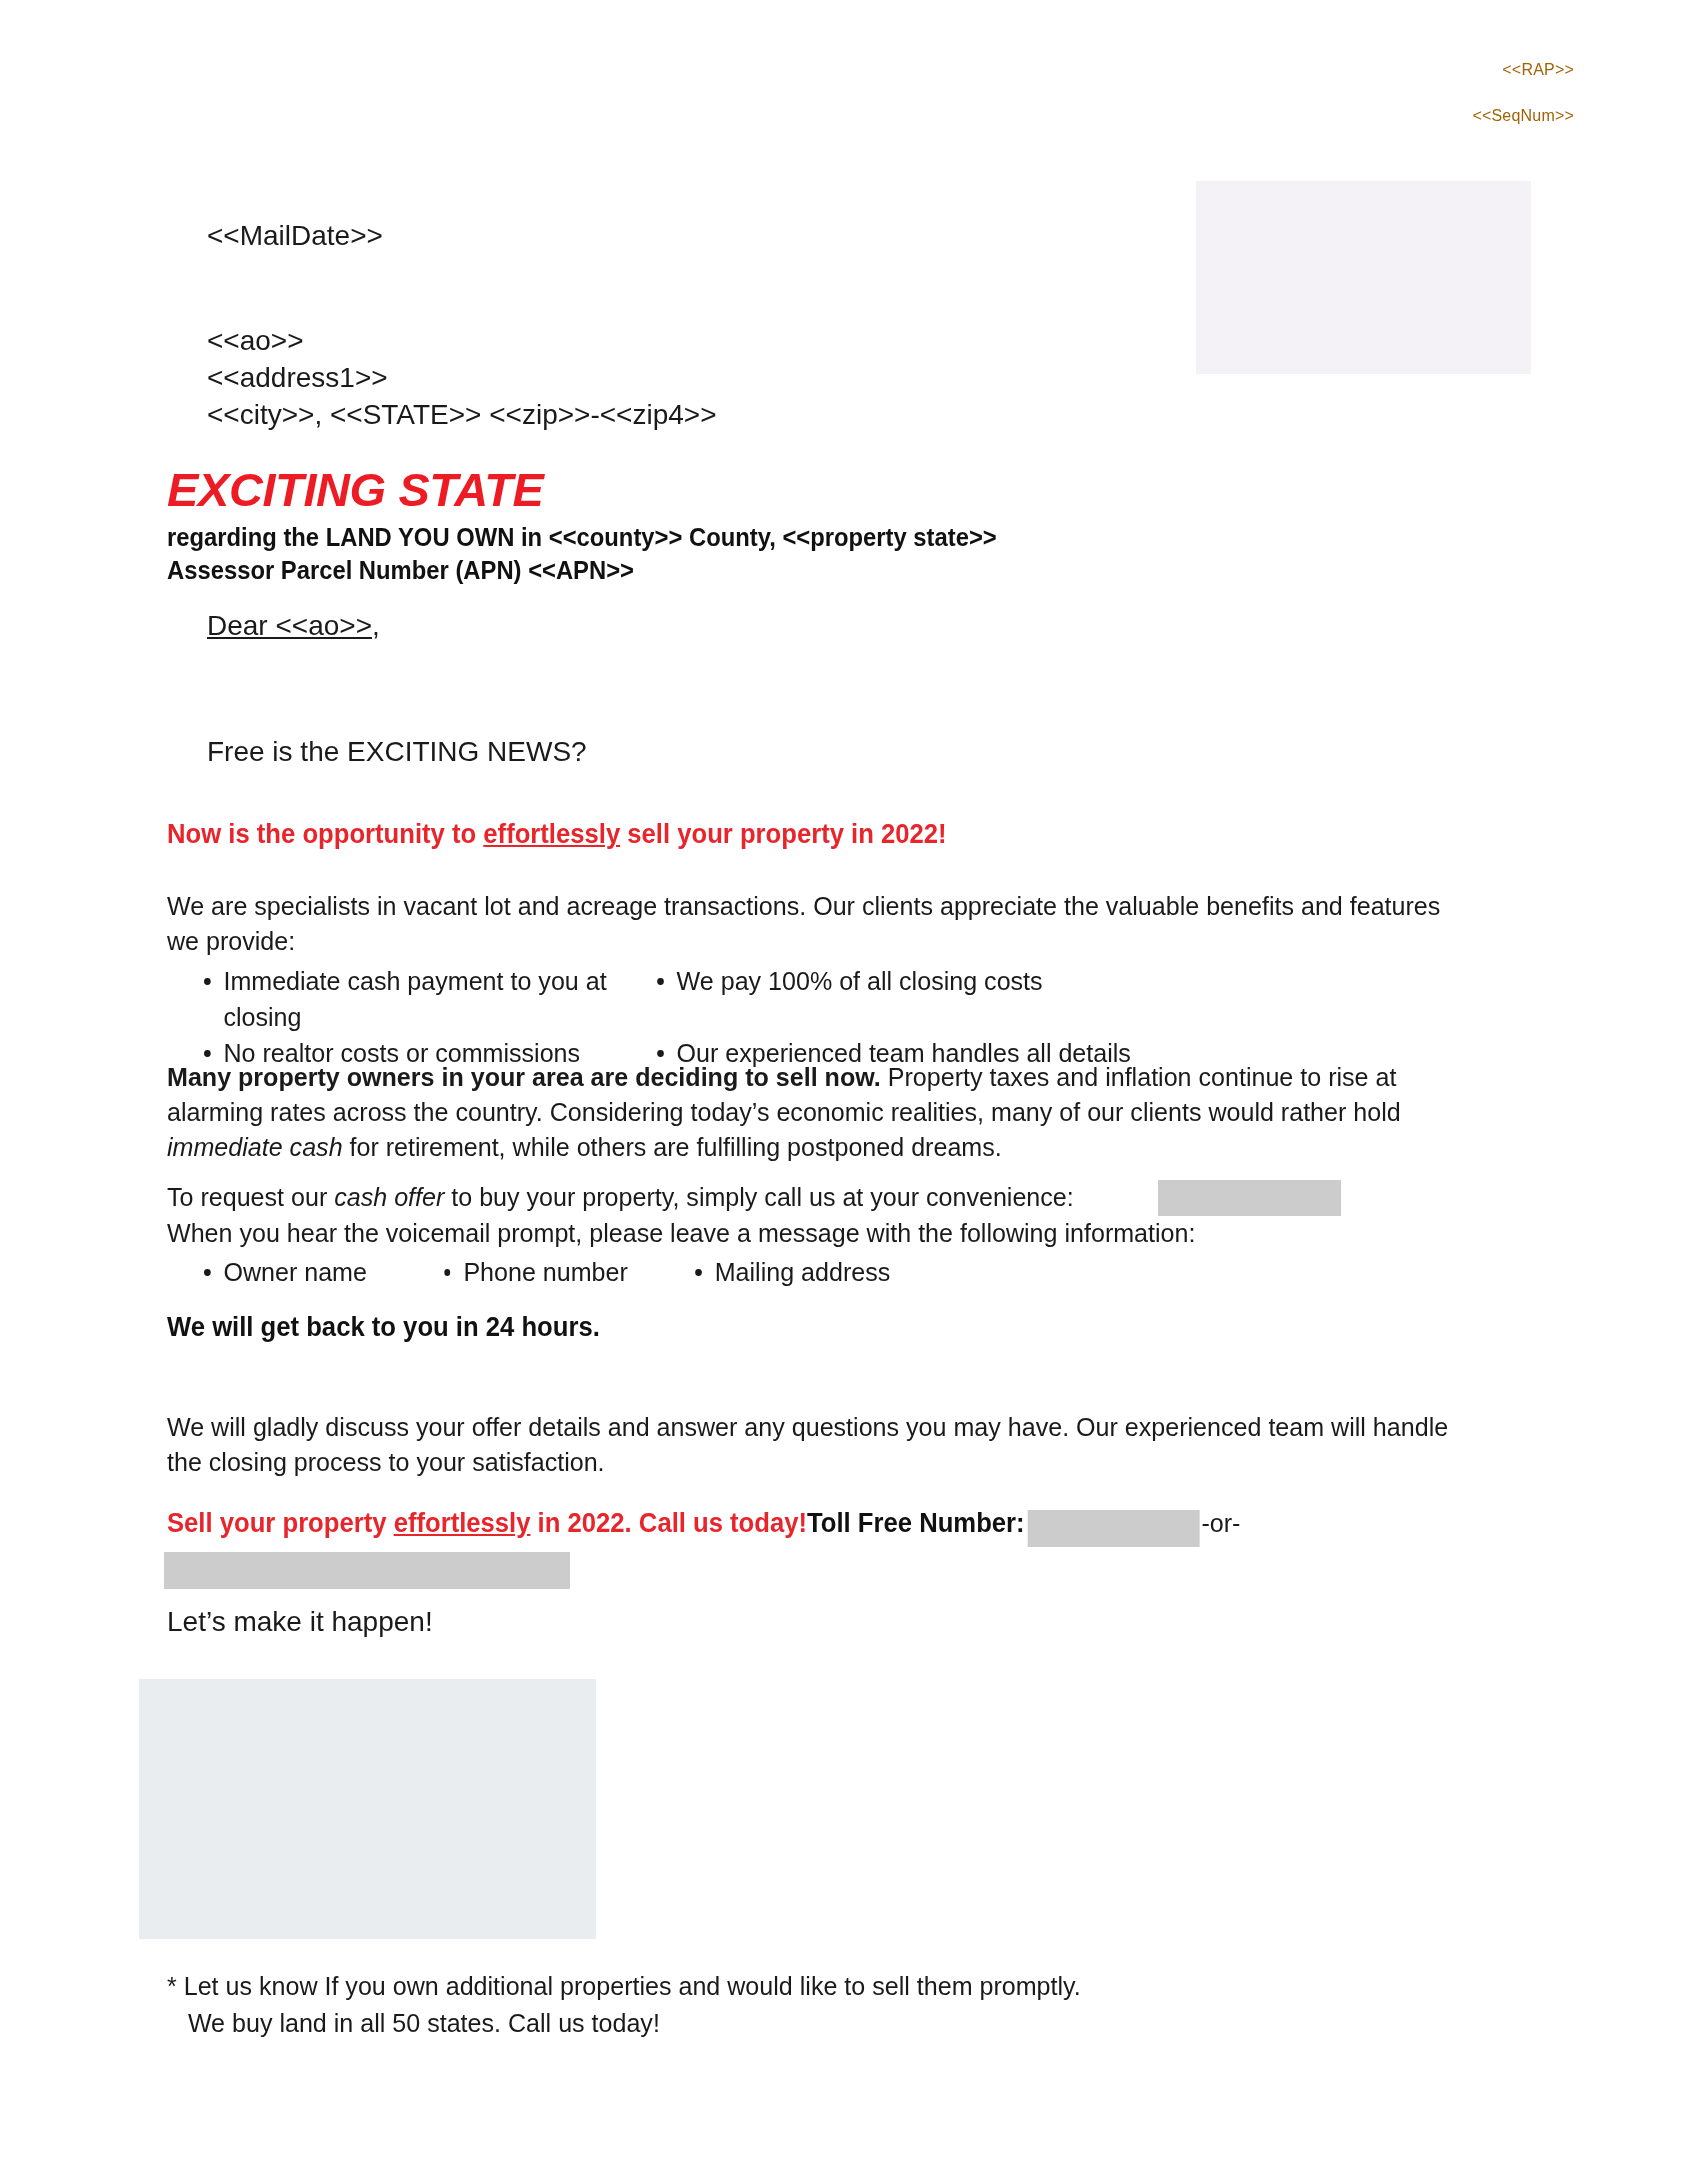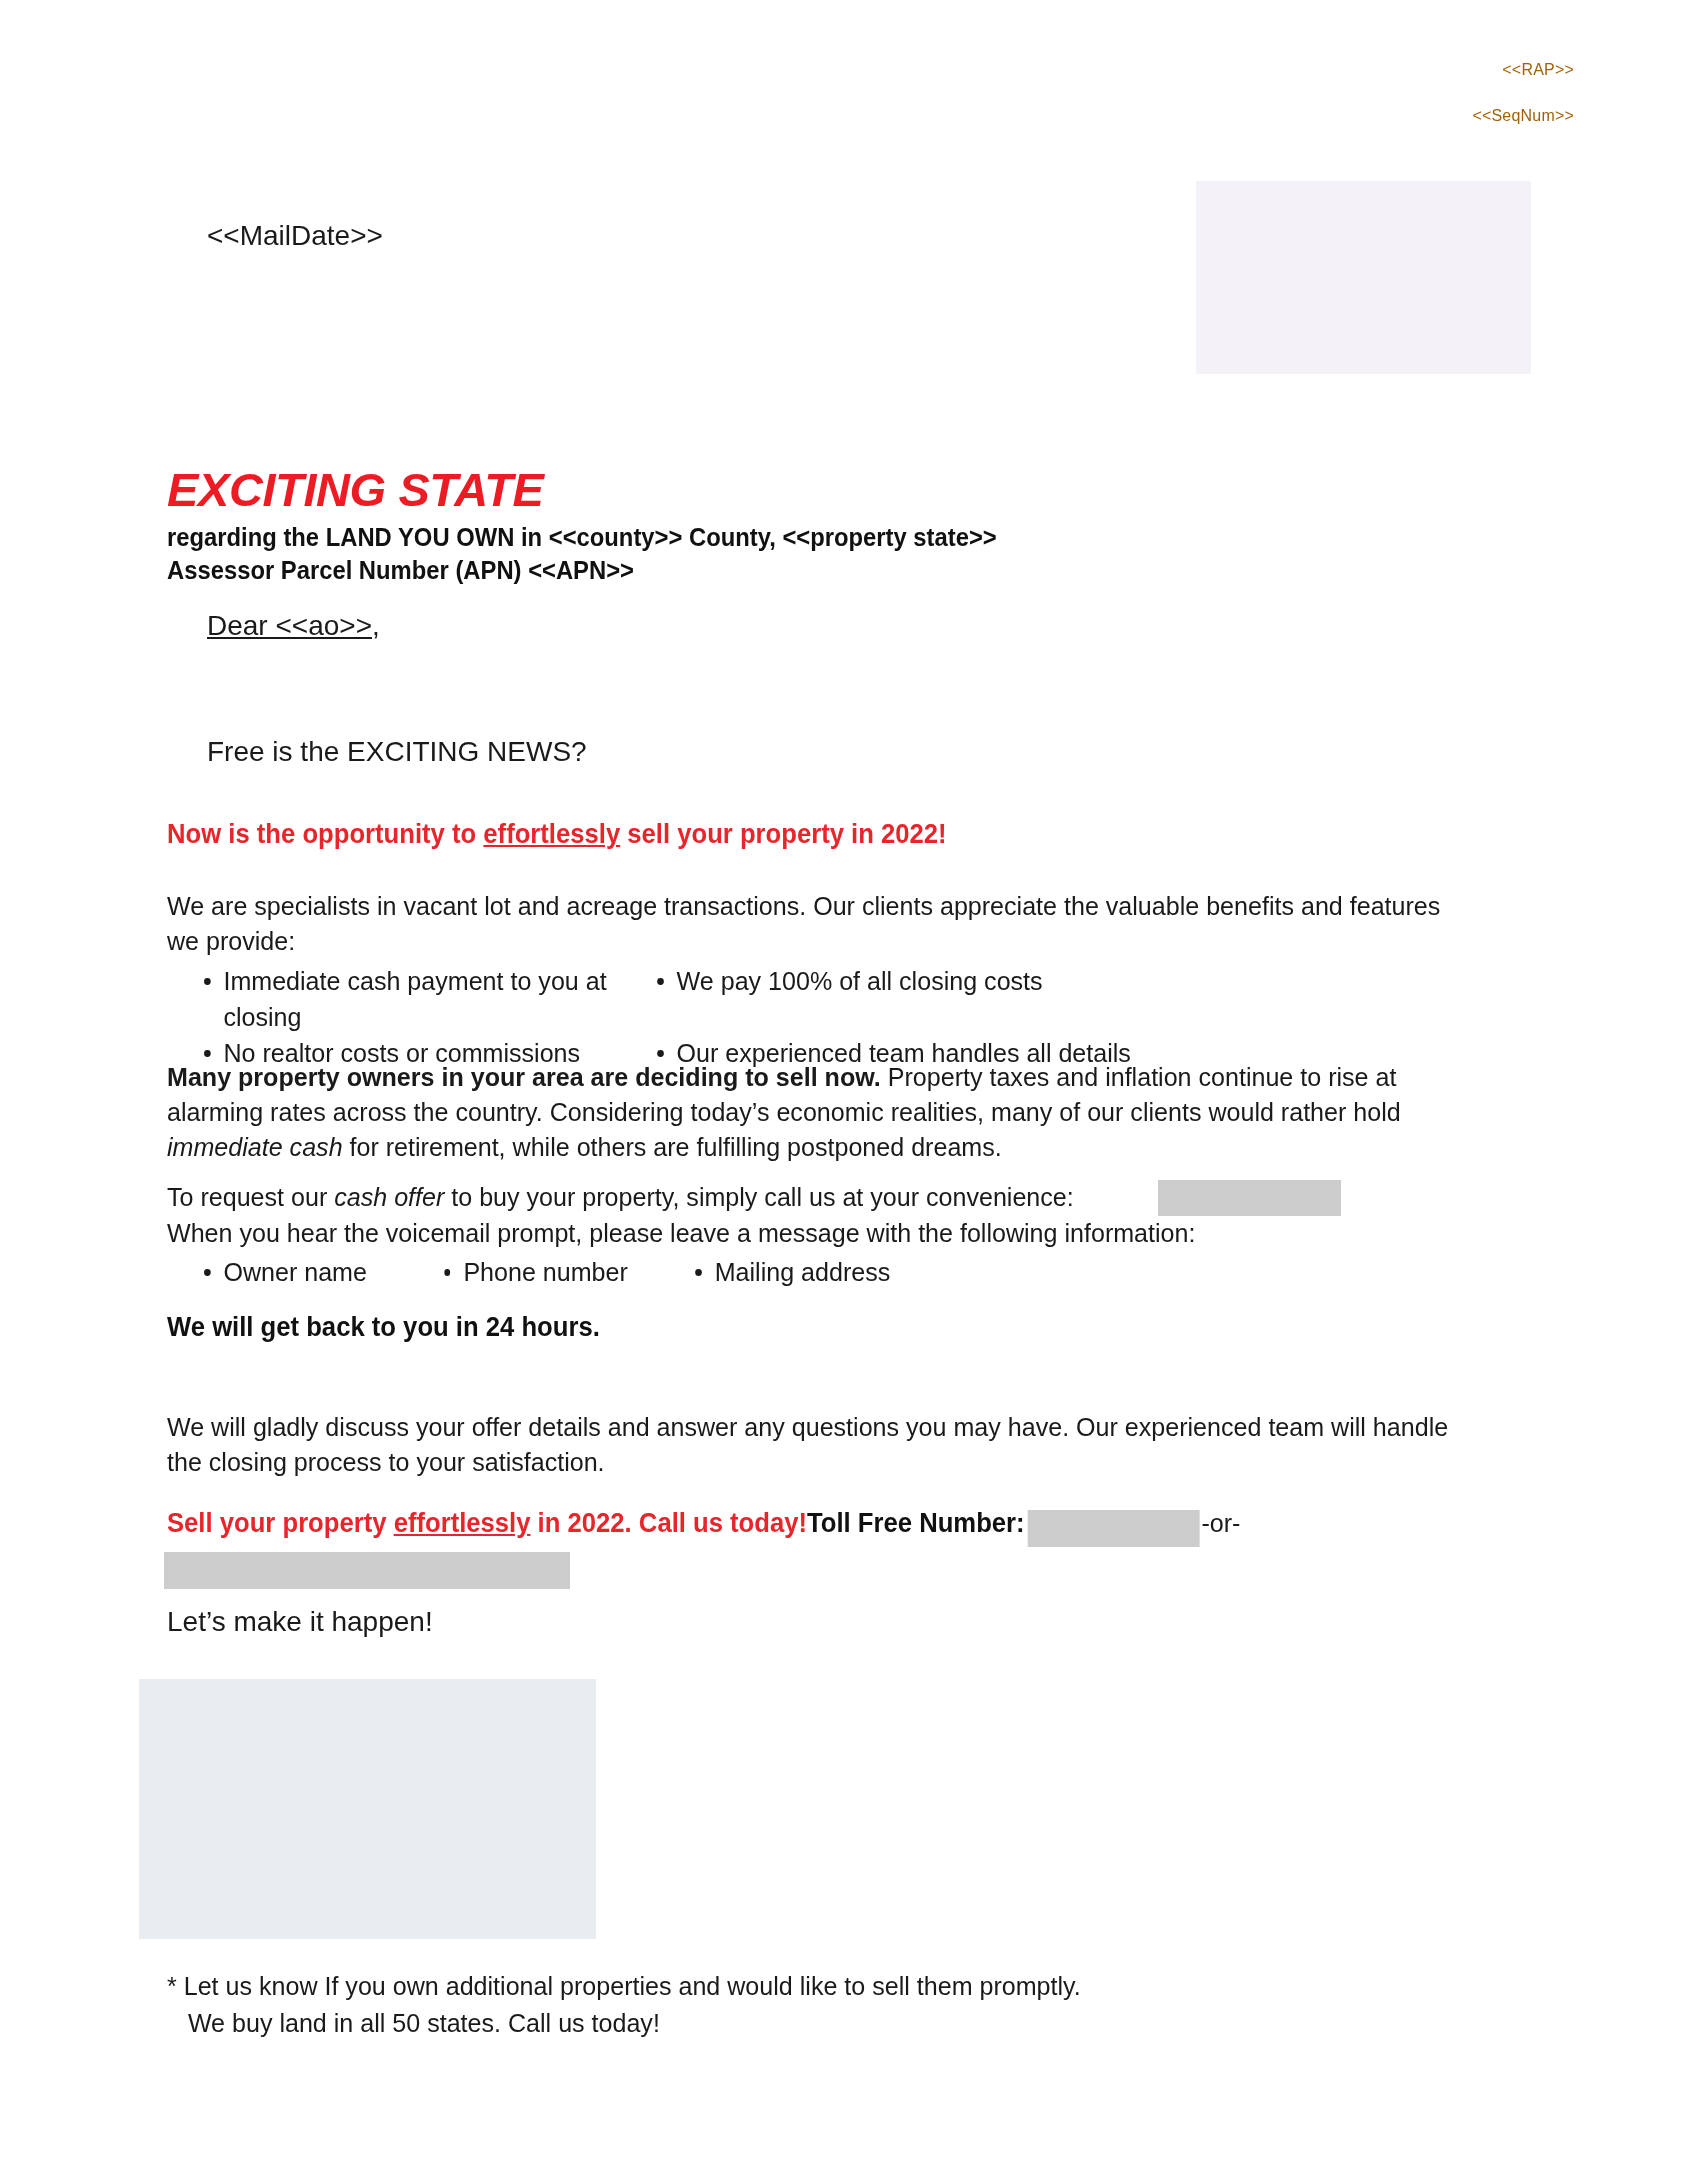--- a/index.html
+++ b/index.html
@@ -234,20 +234,25 @@
 <div class="page">
 
   <div class="merge-top merge-rap">&lt;&lt;RAP&gt;&gt;</div>
   <div class="merge-top merge-seq">&lt;&lt;SeqNum&gt;&gt;</div>
 
   <div class="ph-box-top"></div>
   <div class="ph-box-bottom"></div>
 
   <div class="addr-block addr-maildate">&lt;&lt;MailDate&gt;&gt;</div>
 
+  <div class="addr-block addr-lines">
+    <div>&lt;&lt;ao&gt;&gt;</div>
+    <div>&lt;&lt;address1&gt;&gt;</div>
+    <div>&lt;&lt;city&gt;&gt;, &lt;&lt;STATE&gt;&gt; &lt;&lt;zip&gt;&gt;-&lt;&lt;zip4&gt;&gt;</div>
+  </div>
 
   <div class="headline">EXCITING STATE</div>
   <div class="subhead">
     <div>regarding the LAND YOU OWN in &lt;&lt;county&gt;&gt; County, &lt;&lt;property state&gt;&gt;</div>
     <div>Assessor Parcel Number (APN) &lt;&lt;APN&gt;&gt;</div>
   </div>
 
   <div class="addr-block" style="top:607px;text-decoration:underline;">Dear &lt;&lt;ao&gt;&gt;,</div>
 
 

